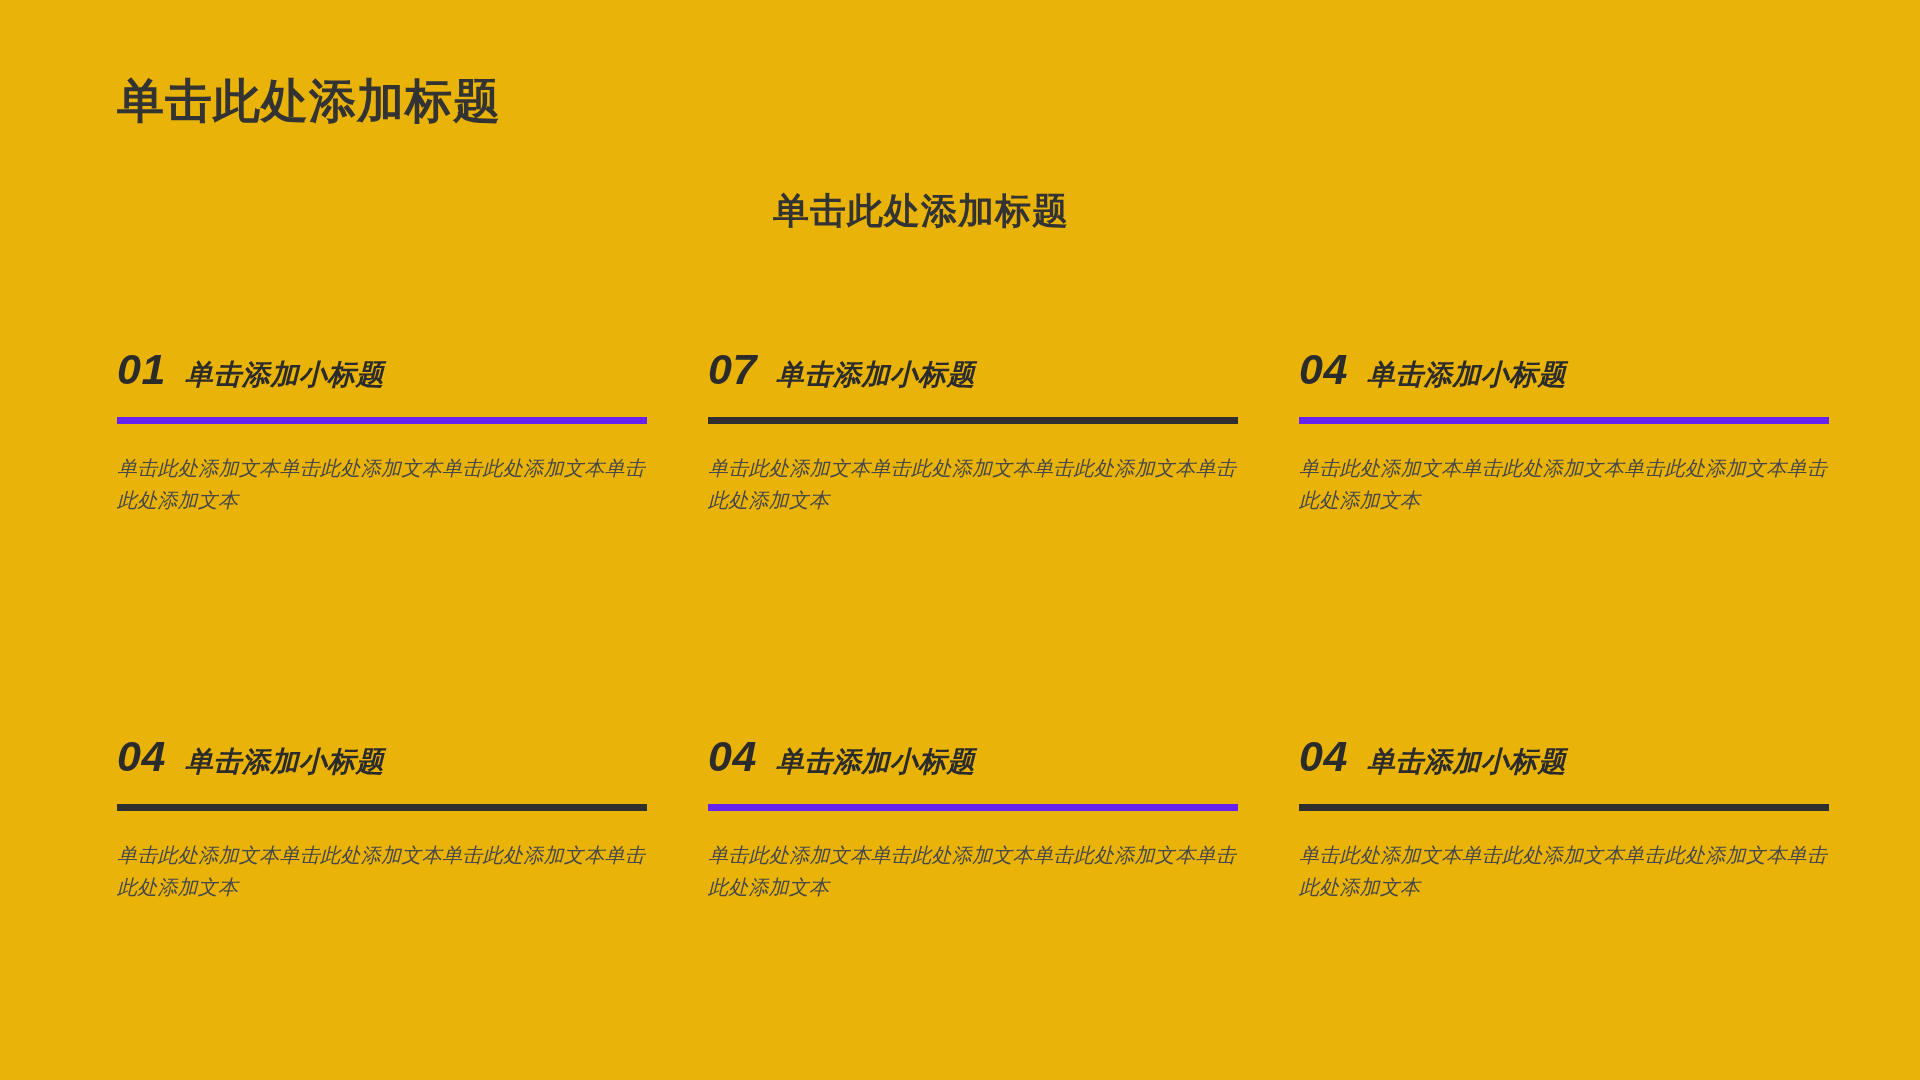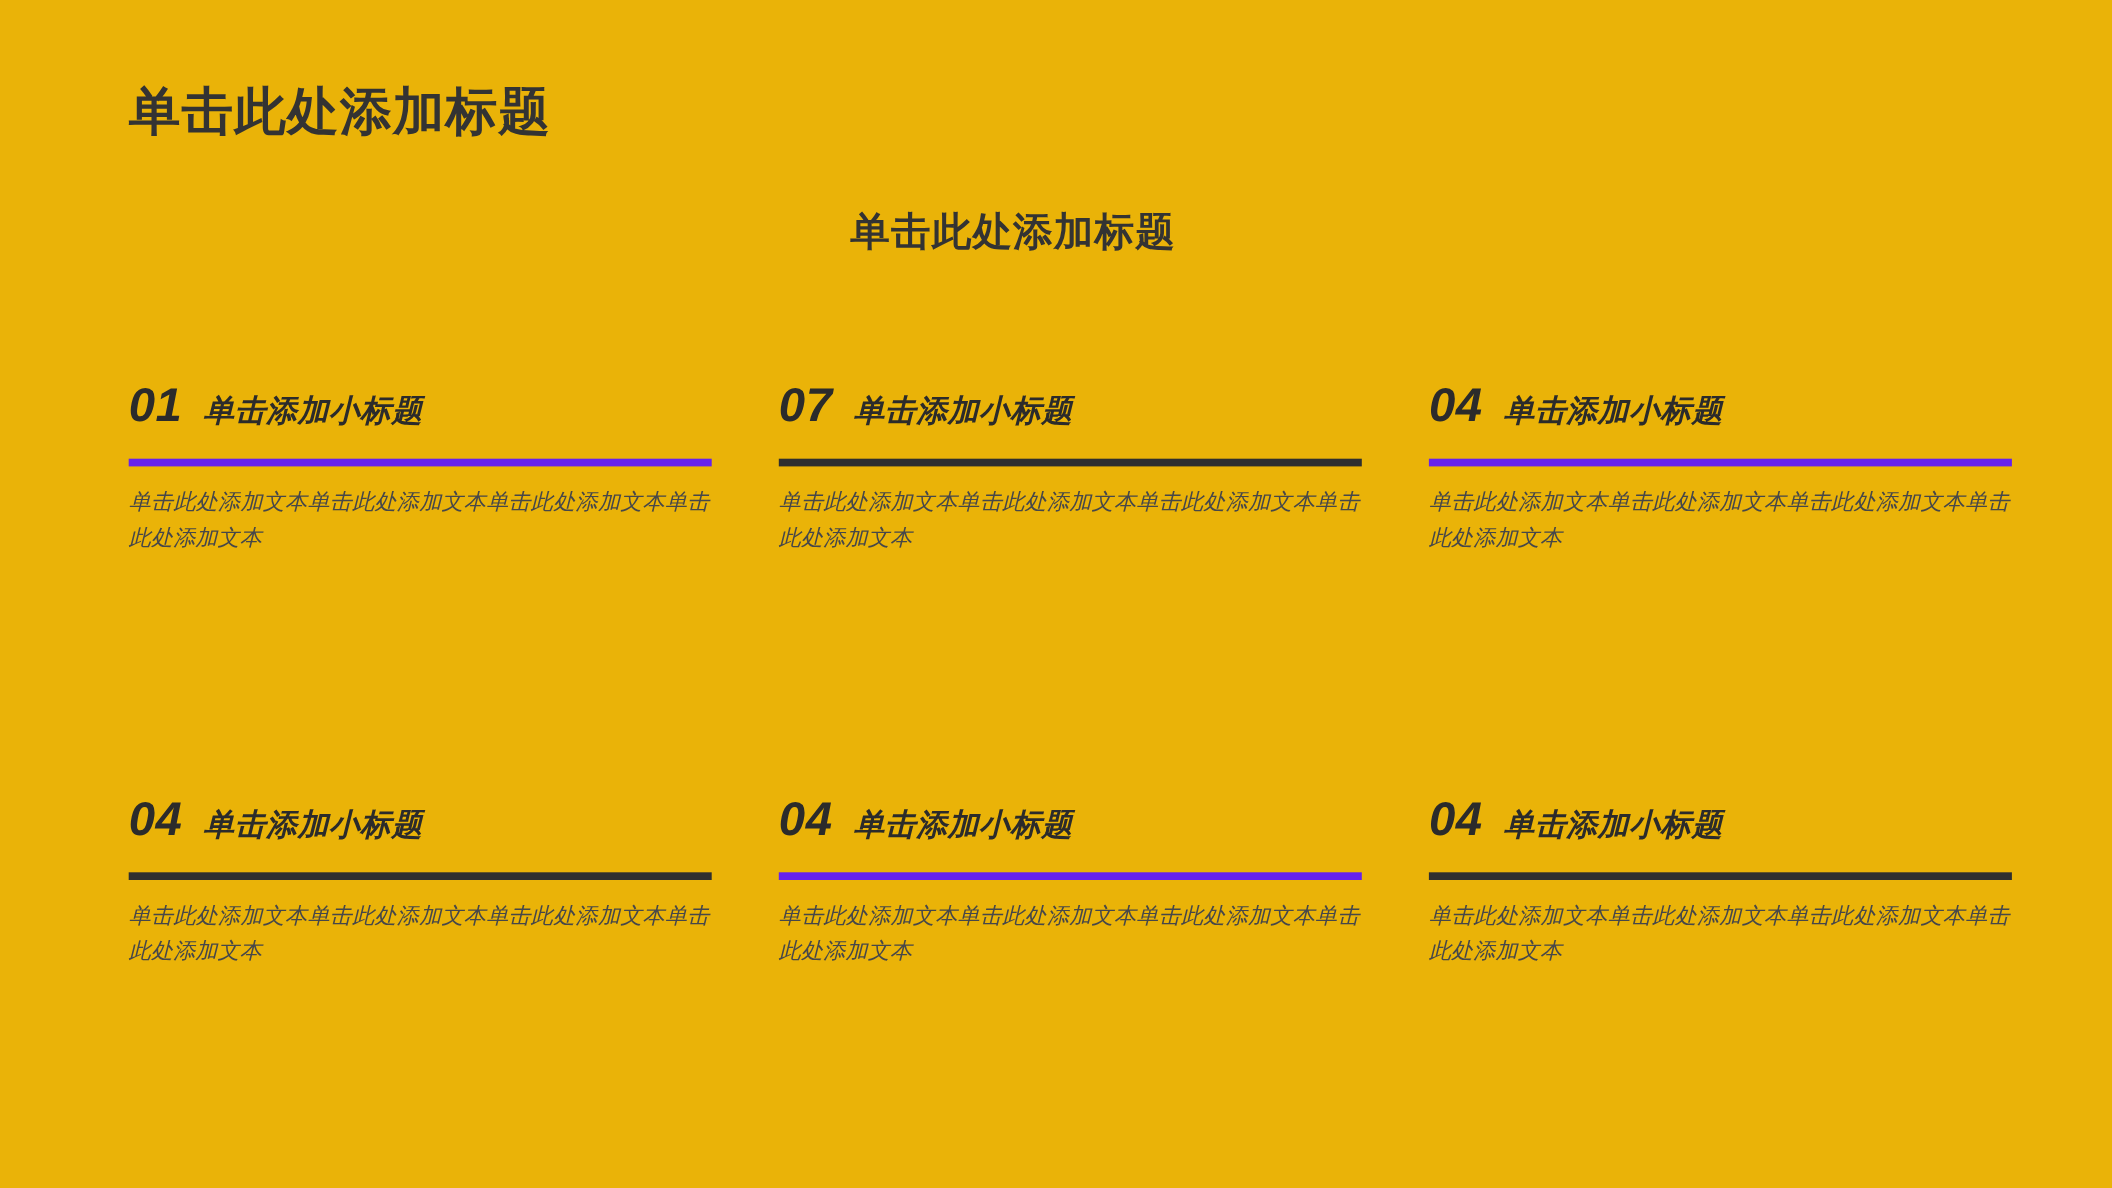--- a/index.html
+++ b/index.html
@@ -94,21 +94,21 @@
     margin-top: 17px;
     width: 530px;
     height: 7px;
     border-radius: 0;
   }
 
   .item-rule.purple { background: #6622ee; }
   .item-rule.dark   { background: #2f2f2f; }
 
   .item-body {
-    margin-top: 17px;
+    margin-top: 28px;
     width: 528px;
     font-size: 20px;
     line-height: 1.62;
     color: #46474a;
     letter-spacing: 0.2px;
     text-align: justify;
     text-justify: inter-ideograph;
   }
 </style>
 </head>

